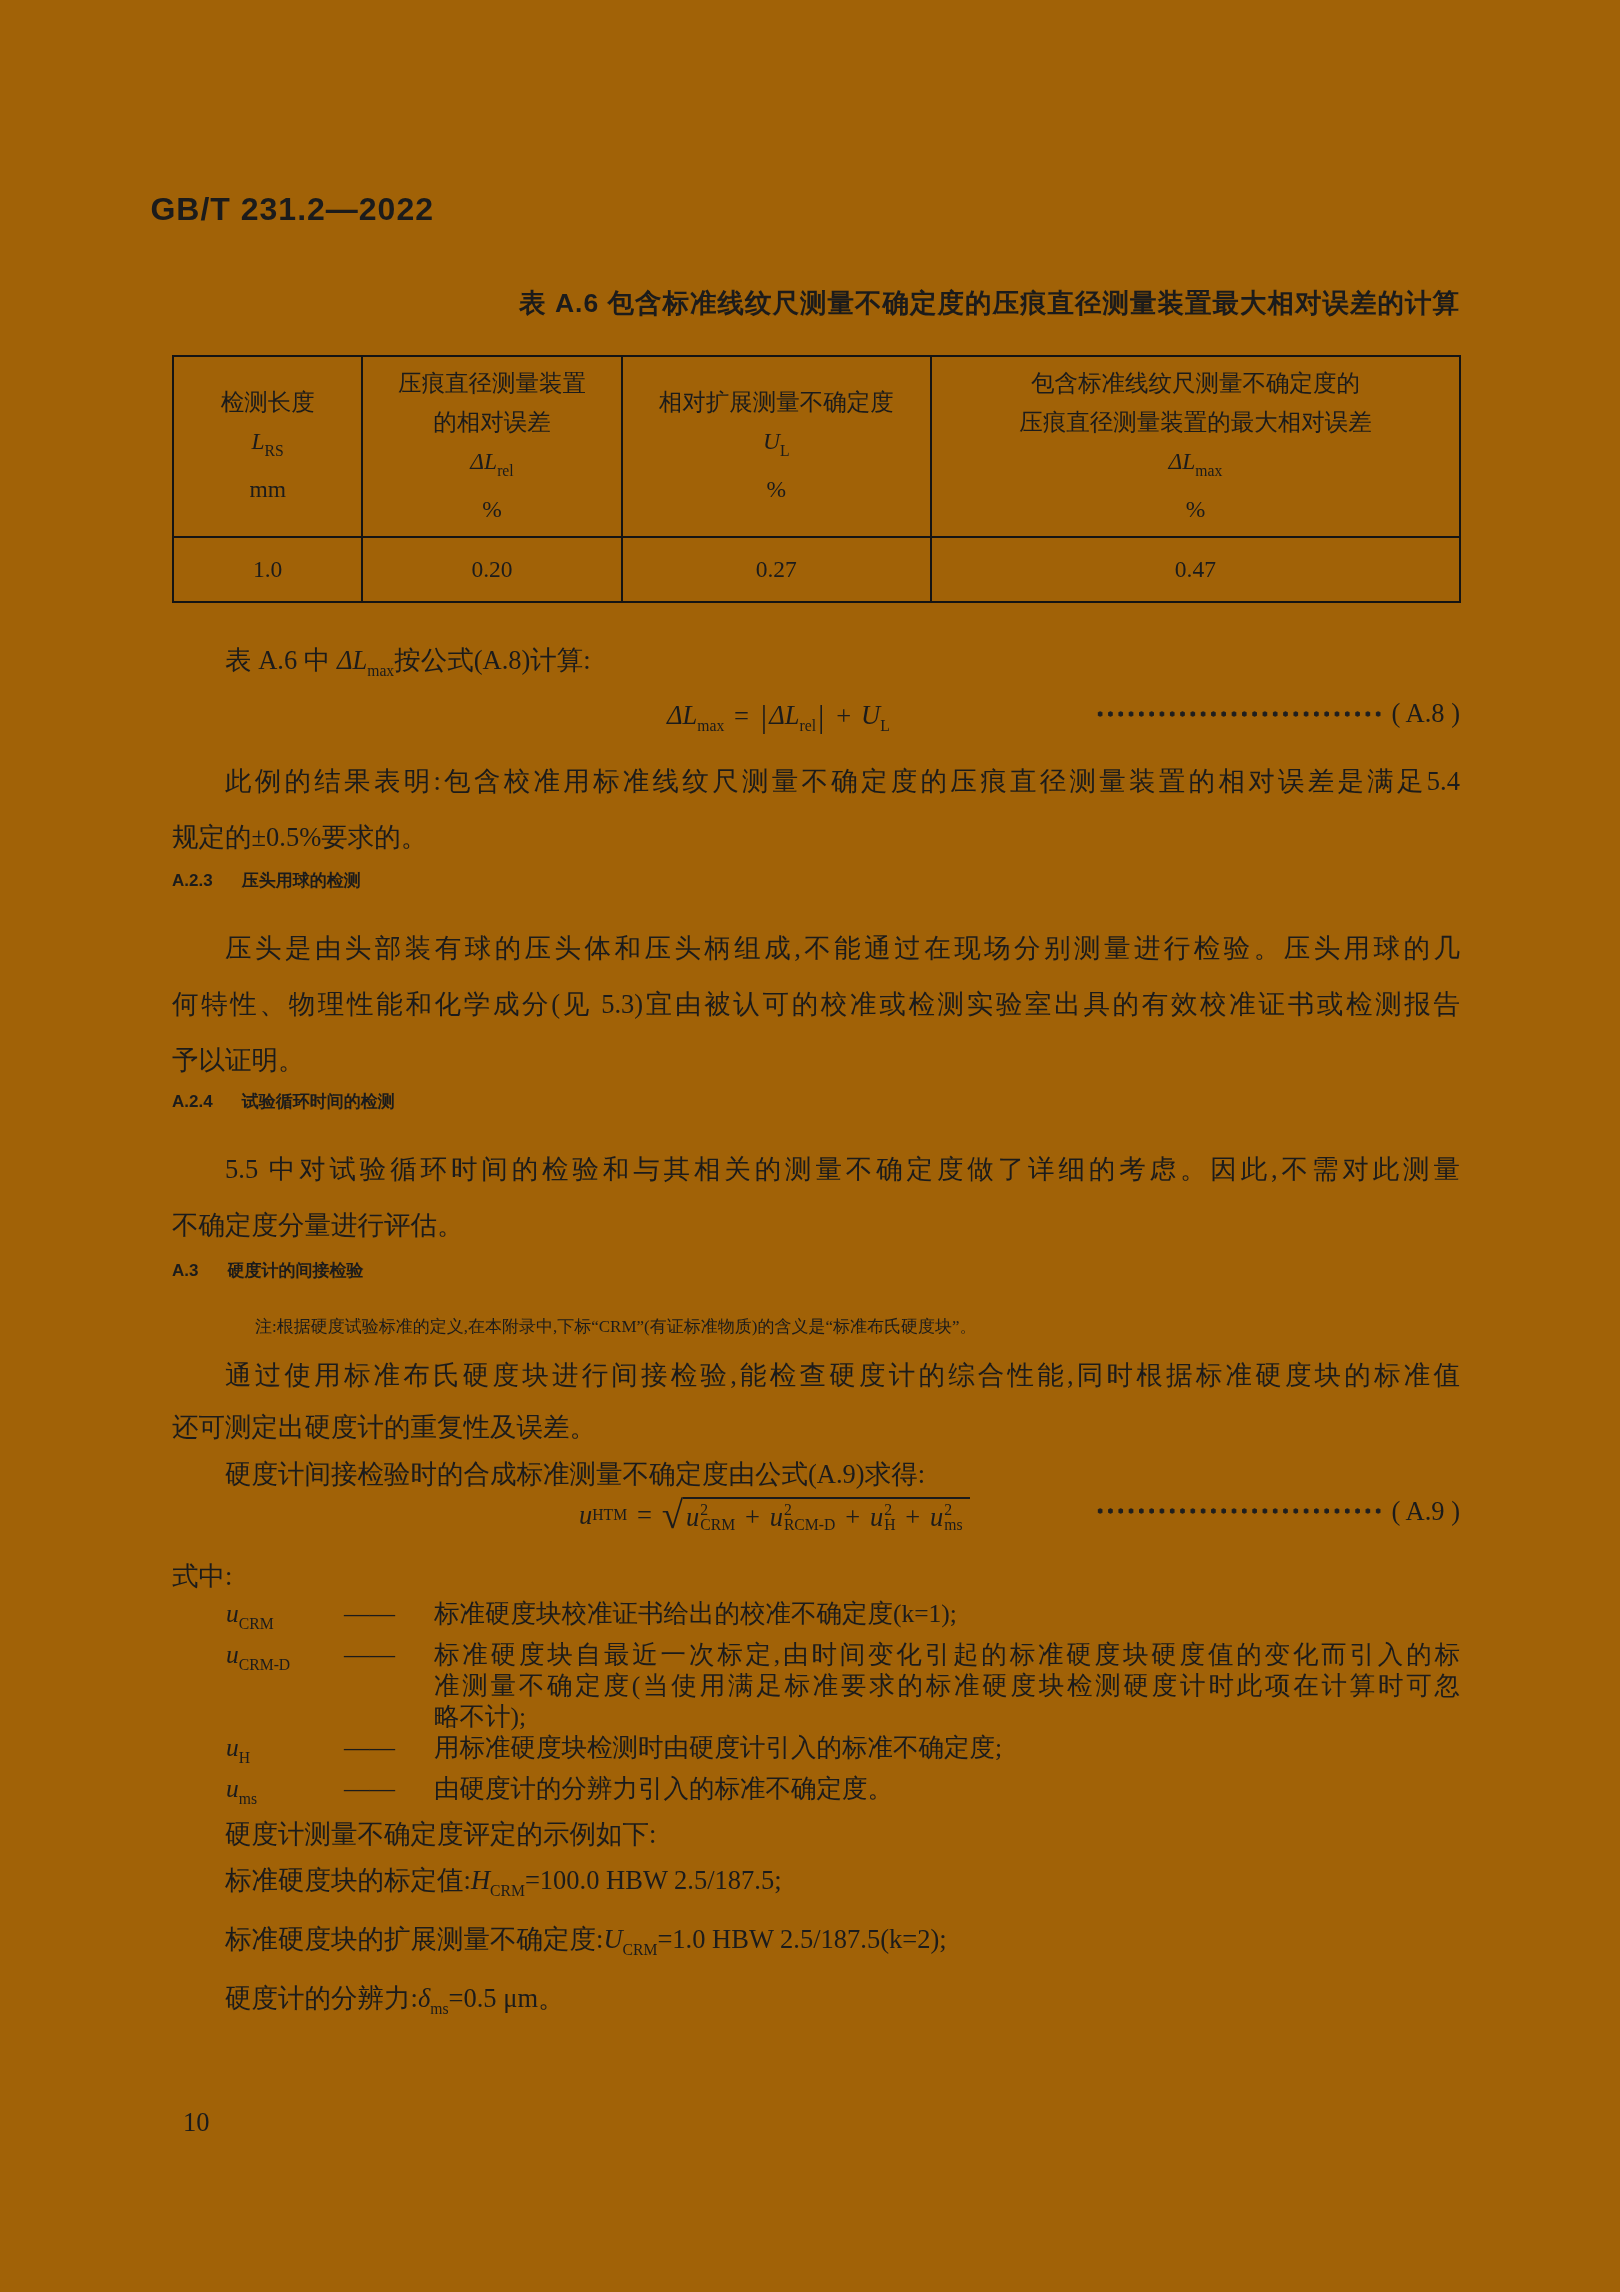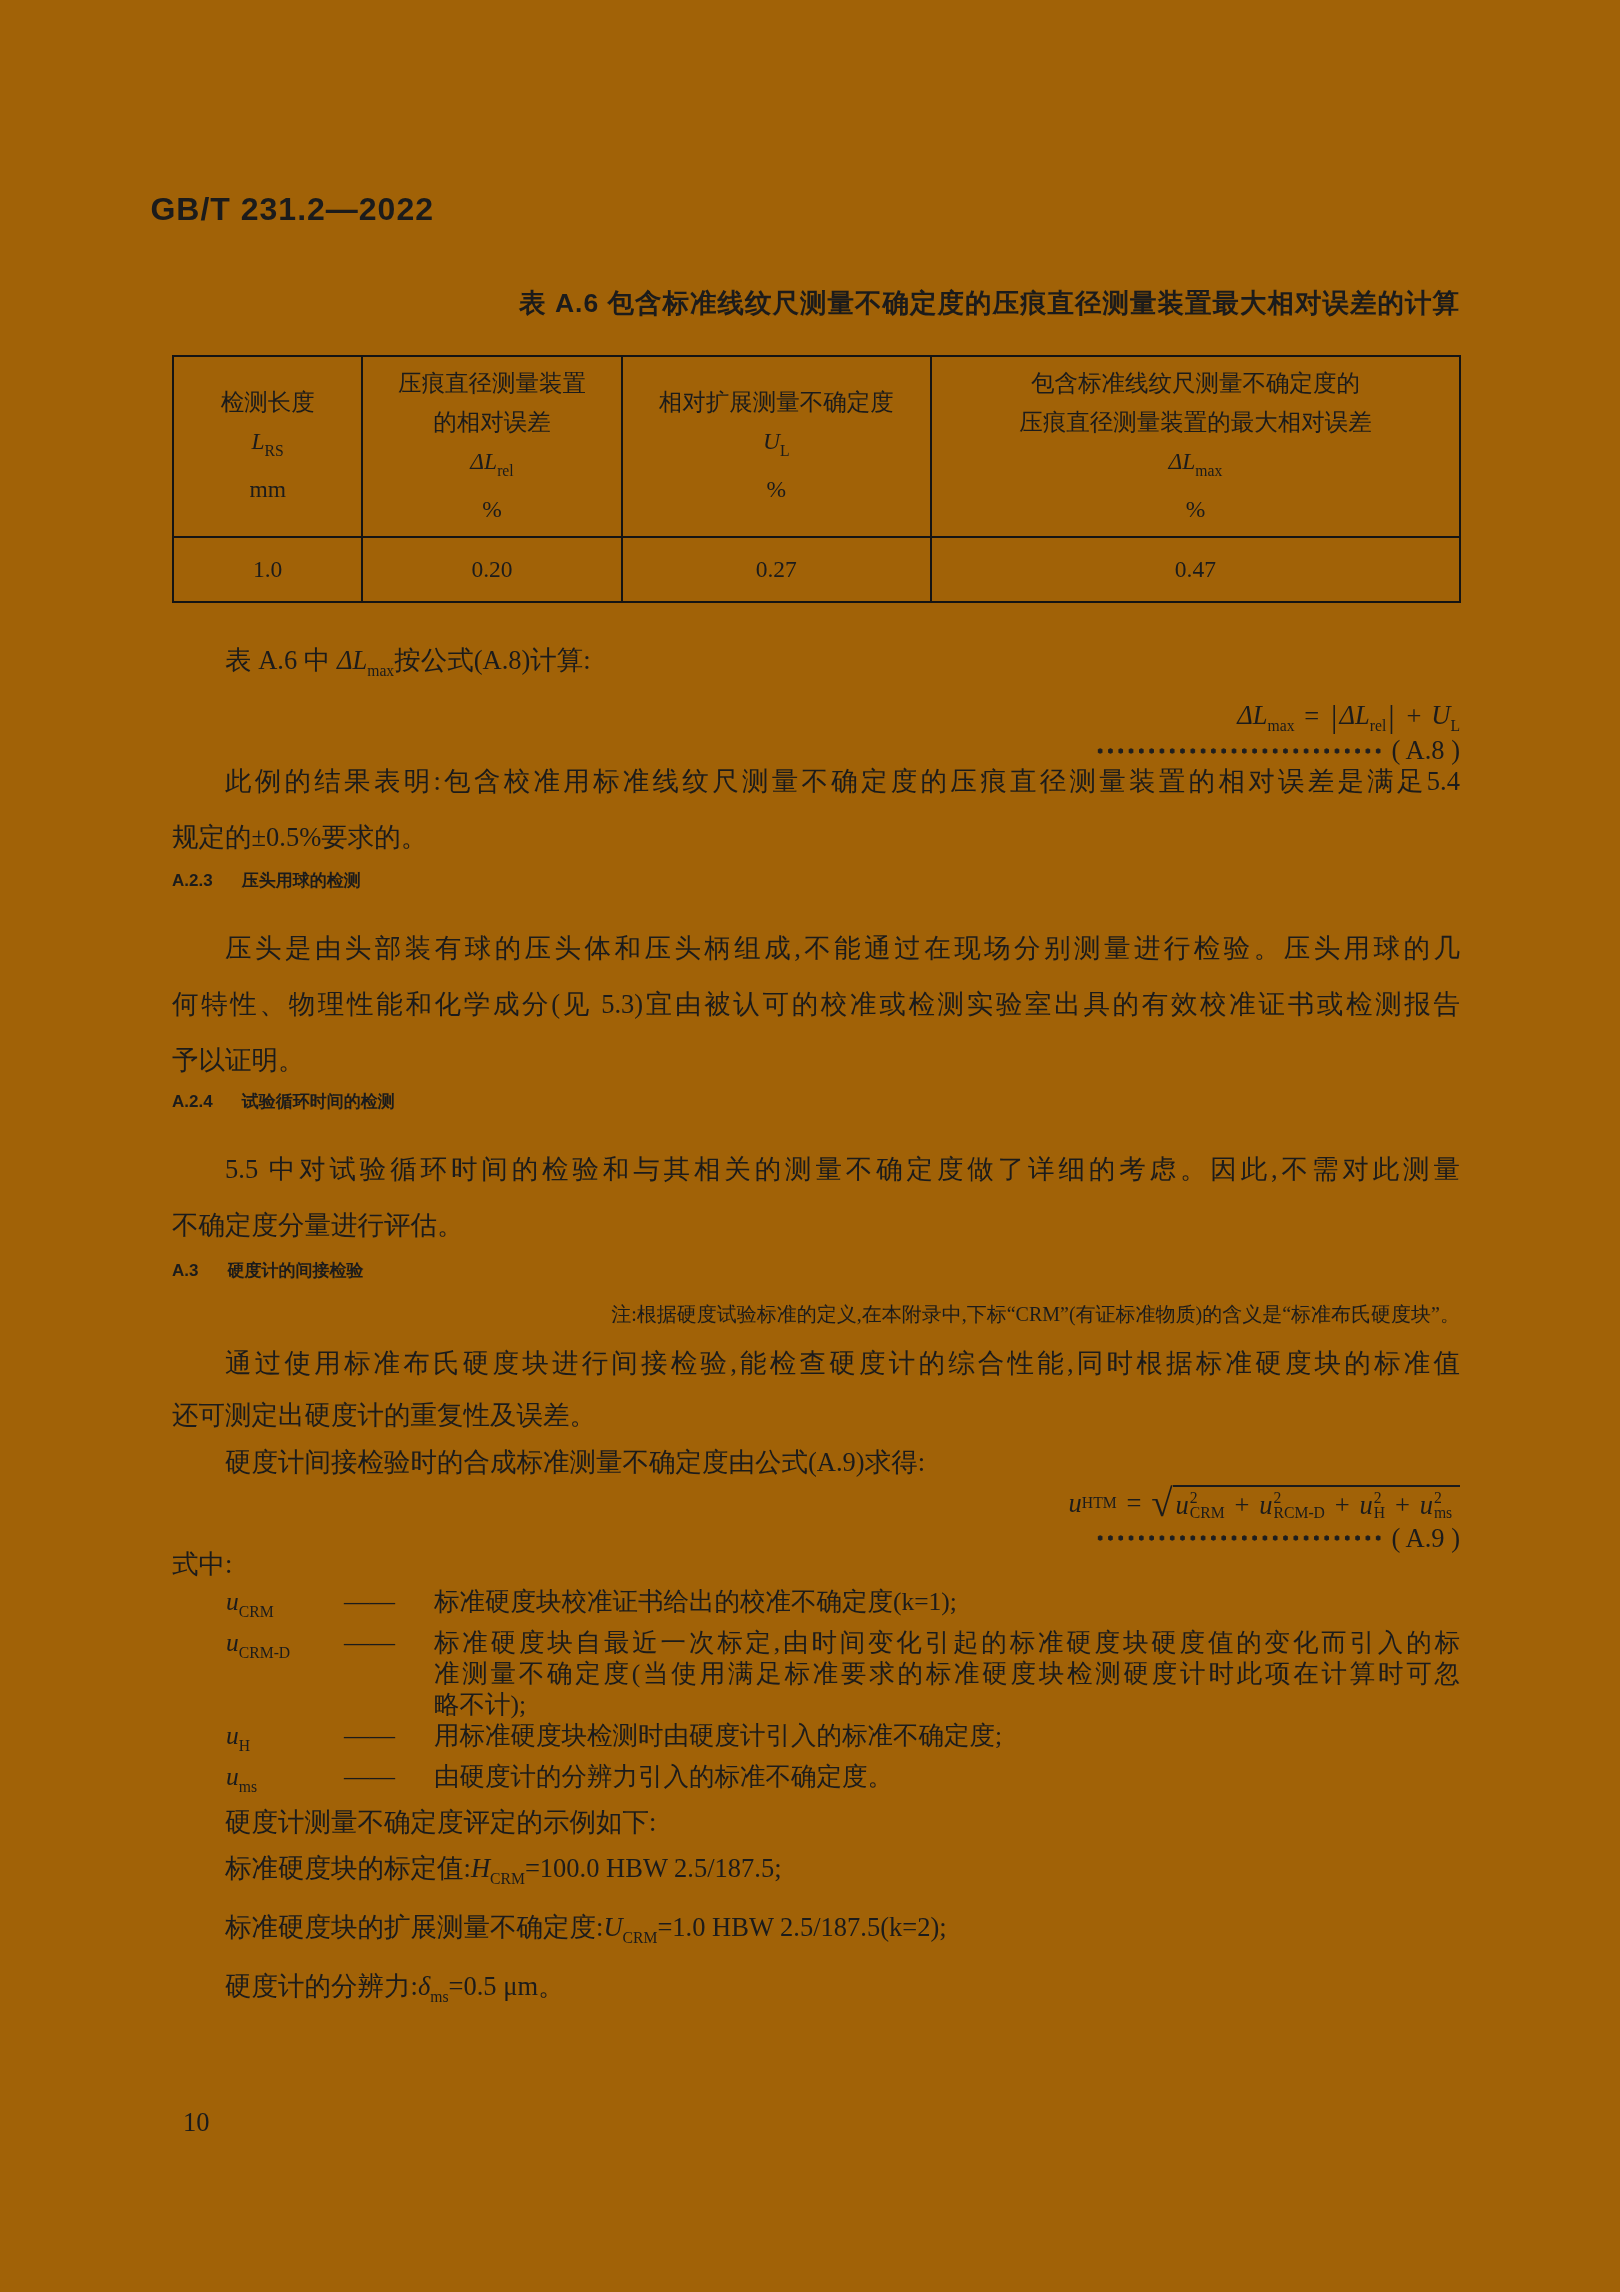--- a/index.html
+++ b/index.html
@@ -36,36 +36,36 @@
   .f-sub{font-size:15.7px;vertical-align:-6.9px;letter-spacing:0;}
   .body-line{font-size:26.5px;line-height:56px;}
   .fill{text-align:justify;text-align-last:justify;}
   .indent{text-indent:53px;}
   .heading{
     margin-top:3.9px;height:39px;font-family:"Liberation Sans","DejaVu Sans",sans-serif;
     font-weight:bold;font-size:17px;
   }
   .heading .num{margin-right:29px;}
   .para{margin-top:11.8px;}
-  .eqrow{display:flex;align-items:flex-end;height:53px;font-size:26.5px;flex-direction:column;}
+  .eqrow{display:flex;align-items:flex-start;height:53px;font-size:26.5px;}
   .expr8{margin-left:495px;}
   .expr9{margin-left:407px;display:inline-flex;align-items:center;}
   .op{margin:0 9.8px;}
   .abs{font-size:32px;vertical-align:-2.9px;font-weight:300;margin:0 2px;}
   .leader{margin-left:auto;display:flex;align-items:center;}
   .dots{height:7.8px;width:289px;
     background-image:radial-gradient(circle,#1e1e1e 2.3px,transparent 2.8px);
     background-size:10.3px 7.8px;background-position:0 center;}
   .tag{margin-left:7.8px;font-size:26.5px;white-space:nowrap;}
   .sqrt{display:inline-flex;align-items:center;}
   .rad{font-size:39px;line-height:1;font-style:normal;transform:translateY(-1px);}
   .radicand{border-top:2.5px solid #1b1b1b;padding:2.9px 7.8px 0 2.9px;display:inline-flex;align-items:center;}
   .ss{display:inline-flex;flex-direction:column;align-items:flex-start;
     font-size:15.7px;line-height:14.7px;vertical-align:-8.8px;font-style:normal;margin-left:1px;}
-  .note-line{margin-top:0;height:33px;font-size:20px;line-height:33px;margin-left:83px;text-align:right;}
+  .note-line{margin-top:12px;height:33px;font-size:17px;line-height:33px;margin-left:83px;}
   .tight{line-height:52px;}
   .where-label{margin-top:0;font-size:26.5px;line-height:43px;}
   .def{display:flex;font-size:25.5px;line-height:31px;gap:12px;}
   .dsym{width:106px;margin-left:54px;flex:none;}
   .ddash{width:78px;flex:none;}
   .dtext{flex:1;}
   .ex-line{font-size:26.5px;line-height:49px;margin-left:53px;}
   .ex-intro{font-size:26.5px;line-height:43px;margin-left:53px;}
   .pageno{position:absolute;top:2107px;left:183px;font-size:26.5px;}
 </style>

